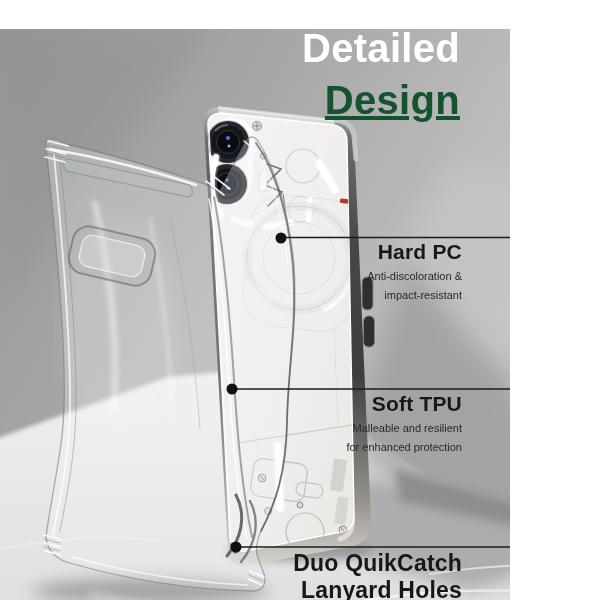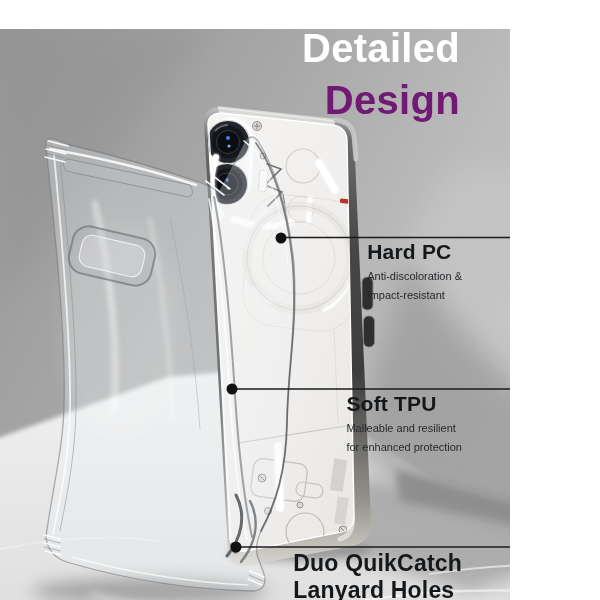--- a/index.html
+++ b/index.html
@@ -8,22 +8,22 @@
     background:#a8a8a8;
     font-family:"Liberation Sans", sans-serif;
     margin-top:29px;
   }
   .stage svg{position:absolute;left:0;top:0;}
   .headline{
     position:absolute;top:-7px;right:50px;z-index:5;
     text-align:right;font-weight:700;font-size:40px;line-height:52px;letter-spacing:.3px;
   }
   .headline .l1{color:#ffffff;display:block;}
-  .headline .l2{color:#701a75;display:block;}
-  .callout{position:absolute;right:48px;z-index:5;text-align:left;}
+  .headline .l2{color:#14532d;display:block;text-decoration:underline;}
+  .callout{position:absolute;right:48px;z-index:5;text-align:right;}
   .callout h3{
     margin:0;font-size:21px;line-height:24px;font-weight:700;color:#15181a;letter-spacing:.2px;
     white-space:pre-line;
   }
   .callout p{
     margin:3px 0 0;font-size:11px;line-height:19px;color:#26292c;white-space:pre-line;
   }
   .callout.duo h3{font-size:23px;line-height:27px;}
   #co-hardpc{top:211px;}
   #co-softtpu{top:363px;}

